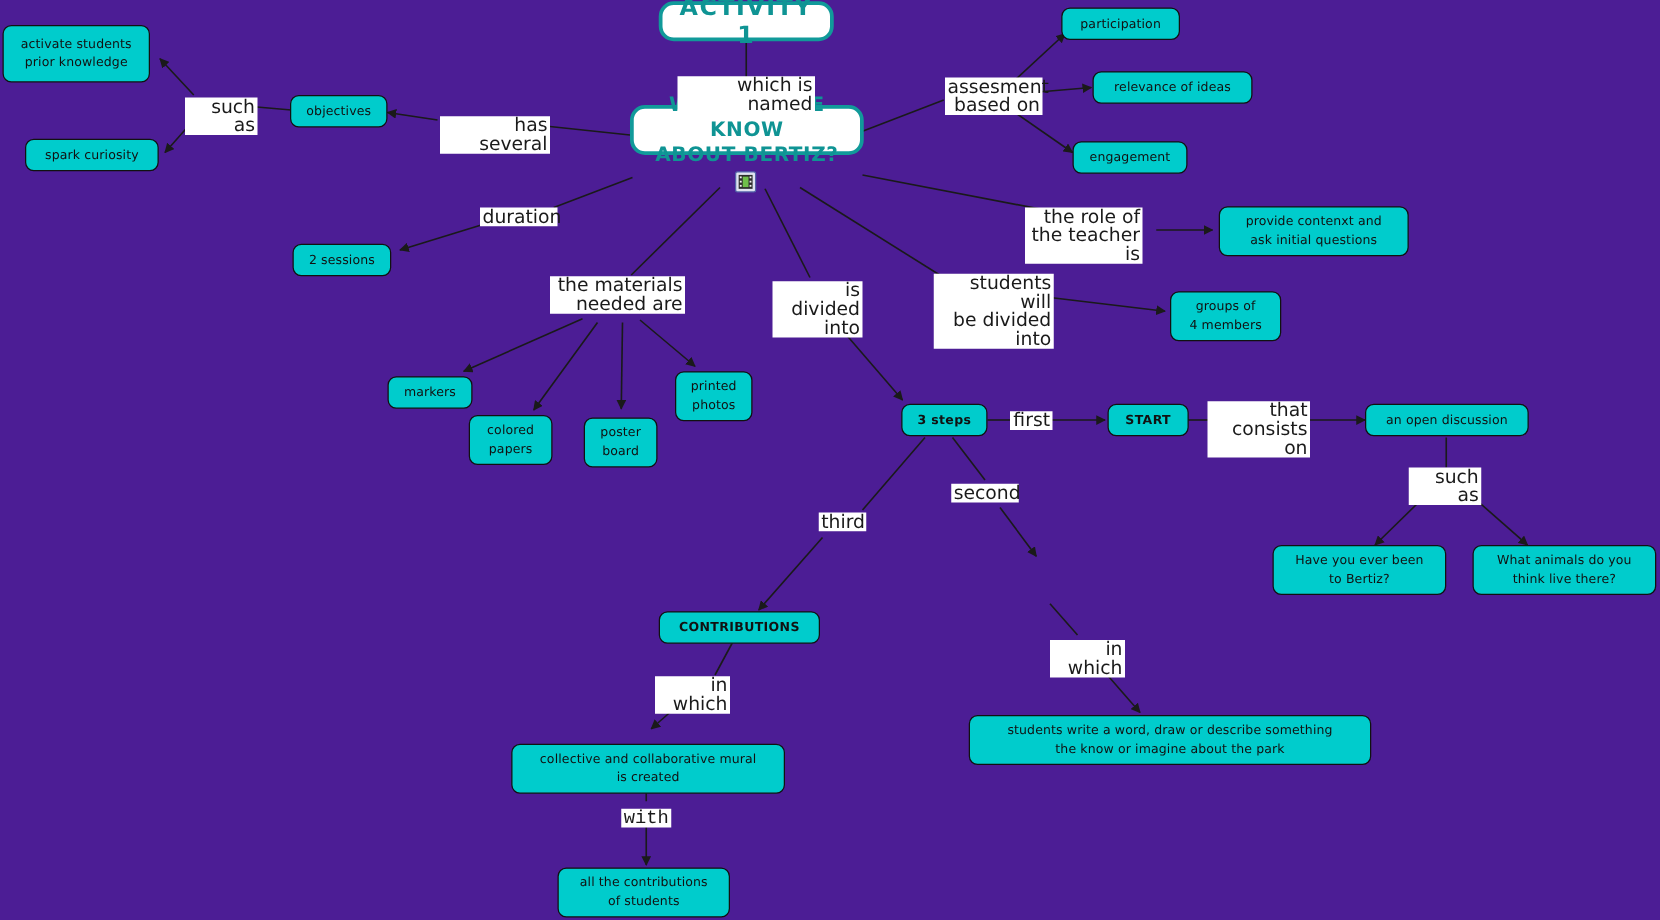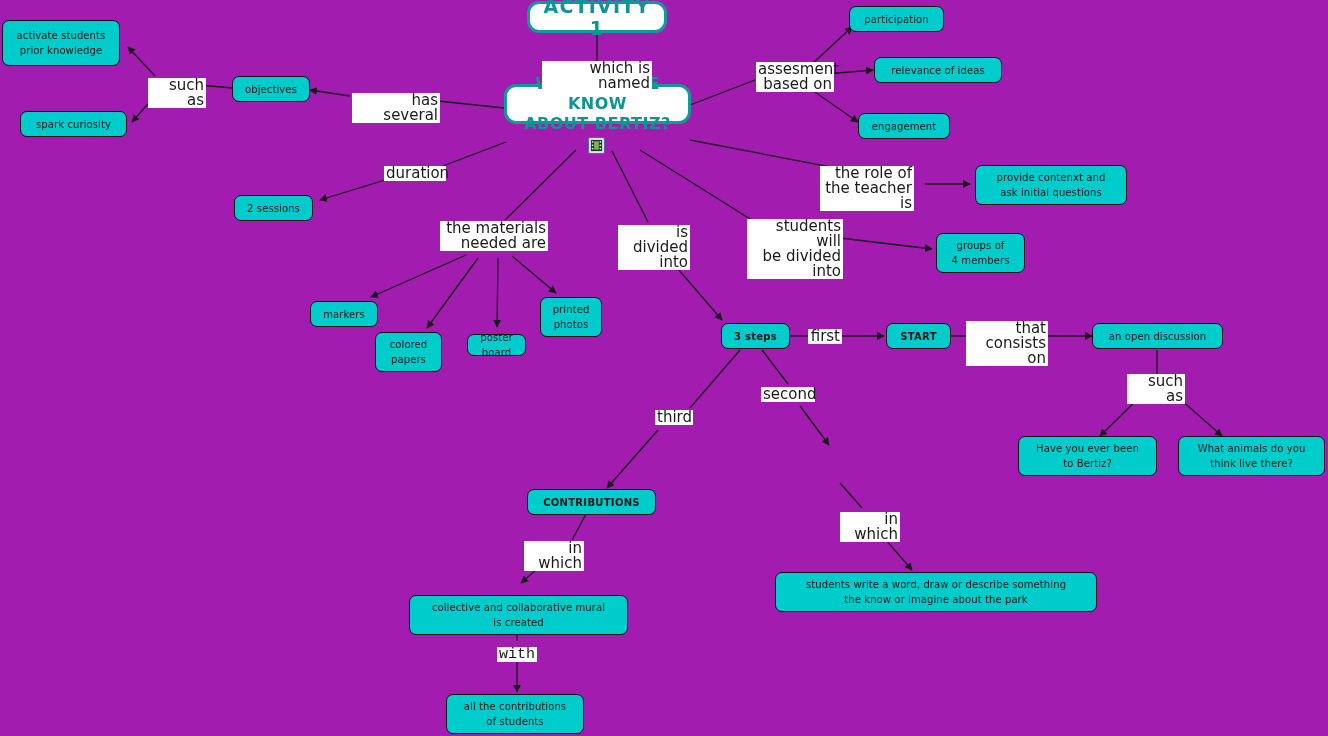--- a/index.html
+++ b/index.html
@@ -8,21 +8,21 @@
     padding: 0;
     background: #ffffff;
   }
   body {
     font-family: "DejaVu Sans", sans-serif;
   }
   #canvas {
     position: relative;
     width: 1328px;
     height: 736px;
-    background: #a21caf;
+    background: #4c1d95;
     overflow: hidden;
   }
   #edges {
     position: absolute;
     left: 0;
     top: 0;
     width: 1328px;
     height: 736px;
     pointer-events: none;
   }
@@ -201,21 +201,21 @@
 ask initial questions</div>
 
   <div class="node" style="left:936px; top:233px; width:89px; height:40px;">groups of
 4 members</div>
 
   <div class="node" style="left:310px; top:301px; width:68px; height:26px;">markers</div>
 
   <div class="node" style="left:375px; top:332px; width:67px; height:40px;">colored
 papers</div>
 
-  <div class="node" style="left:467px; top:334px; width:59px; height:22px;">poster
+  <div class="node" style="left:467px; top:334px; width:59px; height:40px;">poster
 board</div>
 
   <div class="node" style="left:540px; top:297px; width:62px; height:40px;">printed
 photos</div>
 
   <div class="node bold" style="left:721px; top:323px; width:69px; height:26px;">3 steps</div>
 
   <div class="node bold" style="left:886px; top:323px; width:65px; height:26px;">START</div>
 
   <div class="node" style="left:1092px; top:323px; width:131px; height:26px;">an open discussion</div>

